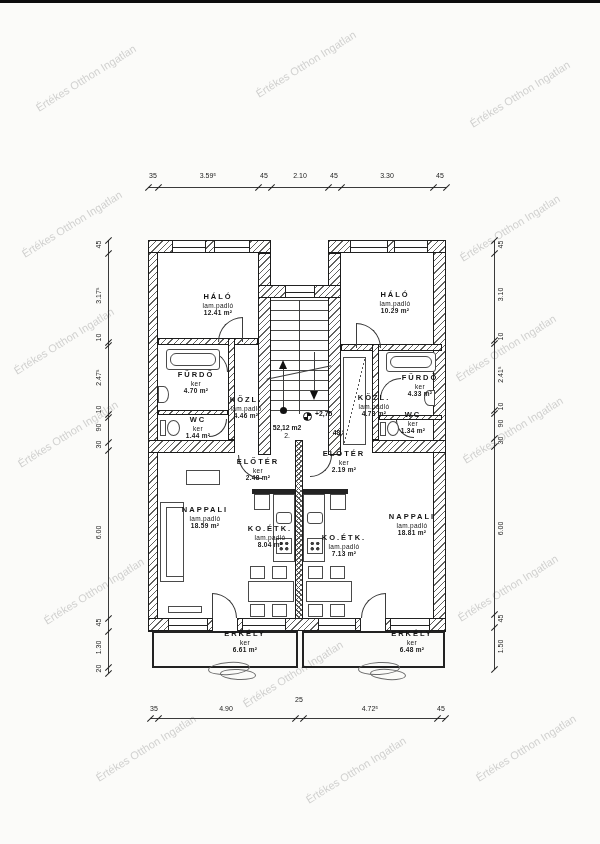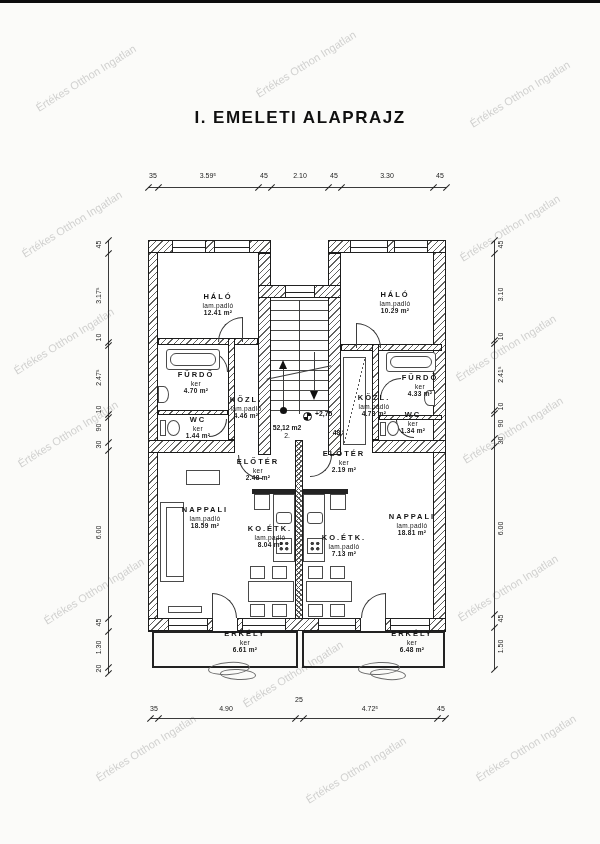--- a/index.html
+++ b/index.html
@@ -65,21 +65,20 @@
   <span class="wm" style="left:448px;top:342px">Értékes Otthon Ingatlan</span>
   <span class="wm" style="left:10px;top:428px">Értékes Otthon Ingatlan</span>
   <span class="wm" style="left:455px;top:424px">Értékes Otthon Ingatlan</span>
   <span class="wm" style="left:36px;top:585px">Értékes Otthon Ingatlan</span>
   <span class="wm" style="left:450px;top:582px">Értékes Otthon Ingatlan</span>
   <span class="wm" style="left:235px;top:668px">Értékes Otthon Ingatlan</span>
   <span class="wm" style="left:88px;top:742px">Értékes Otthon Ingatlan</span>
   <span class="wm" style="left:298px;top:764px">Értékes Otthon Ingatlan</span>
   <span class="wm" style="left:468px;top:742px">Értékes Otthon Ingatlan</span>
 
-  <div id="title">I. EMELETI ALAPRAJZ</div>
 
   <div id="plan">
 
     <div class="bg" style="left:148px;top:240px;width:298px;height:391px"></div>
 
     <div class="wall" style="left:148px;top:240px;width:10px;height:392px"></div>
     <div class="wall" style="left:433px;top:240px;width:13px;height:392px"></div>
     <div class="wall" style="left:148px;top:240px;width:123px;height:13px"></div>
     <div class="wall" style="left:328px;top:240px;width:118px;height:13px"></div>
     <div class="wall" style="left:258px;top:253px;width:13px;height:202px"></div>

